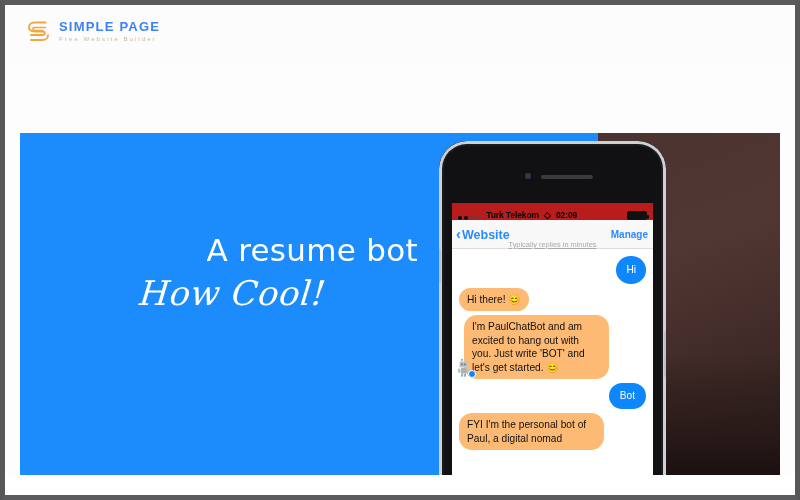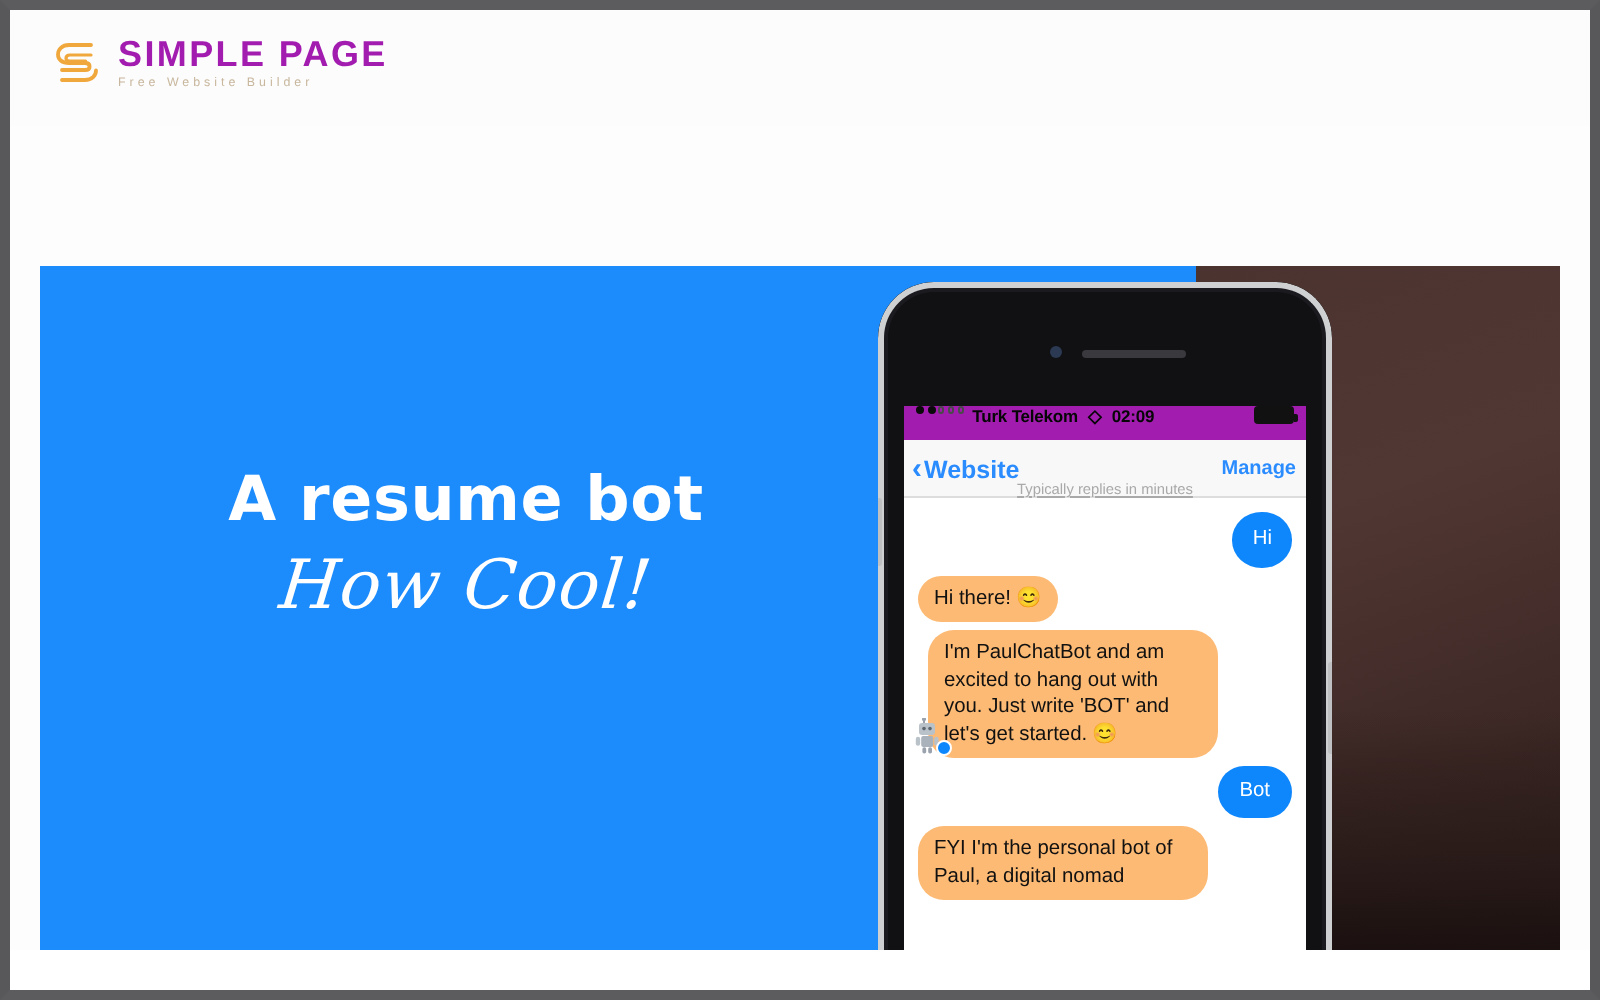--- a/index.html
+++ b/index.html
@@ -30,24 +30,24 @@
     left: 20px; top: 13px;
     display: flex; align-items: center; gap: 7px;
   }
   .logo-mark {
     width: 27px; height: 27px;
     position: relative;
   }
   .logo-mark svg { display: block; }
   .logo-text { line-height: 1; }
   .logo-title {
-    font-size: 18px;
+    font-size: 13px;
     font-weight: bold;
     letter-spacing: 1.2px;
-    color: #a21caf;
+    color: #3b82f6;
     font-family: "Liberation Sans", sans-serif;
   }
   .logo-sub {
     font-size: 6.2px;
     letter-spacing: 2.0px;
     color: #c8b79d;
     margin-top: 3px;
     font-family: "Liberation Sans", sans-serif;
   }
 
@@ -95,23 +95,24 @@
   .blue-copy {
     position: absolute;
     left: 28px; top: 100px;
     width: 370px;
     text-align: center;
     color: #ffffff;
   }
   .blue-line1 {
     font-size: 31px;
     font-family: "DejaVu Sans", sans-serif;
-    font-weight: 700;
+    font-weight: 400;
     letter-spacing: 0.3px;
     line-height: 1.1;
+    text-align: right;
   }
   .blue-line2 {
     font-size: 34px;
     font-family: "DejaVu Serif", serif;
     font-style: italic;
     font-weight: 400;
     letter-spacing: 0.5px;
     margin-top: 6px;
     transform: skewX(-6deg);
   }
@@ -180,27 +181,27 @@
   .screen {
     position: absolute;
     left: 13px; top: 62px;
     width: 201px; height: 338px;
     background: #ffffff;
     overflow: hidden;
   }
 
   .statusbar {
     height: 17px;
-    display: flex; align-items: flex-start;
+    display: flex; align-items: flex-end;
     padding: 0 6px;
     font-size: 8.5px;
     color: #060606;
     font-family: "Liberation Sans", sans-serif;
     font-weight: bold;
-    background: #a21caf;
+    background: #b91c1c;
   }
   .sig-dots { display: flex; gap: 1.5px; align-items: center; margin-right: 4px; }
   .dot { width: 4px; height: 4px; border-radius: 50%; background: #0a0a0a; }
   .dot.hollow { background: transparent; border: 0.8px solid #4a4a4a; width: 3.4px; height: 3.4px; }
   .carrier { margin-right: 5px; letter-spacing: -0.1px; }
   .wifi { margin-right: 5px; font-size: 9px; }
   .clock { letter-spacing: -0.1px; }
   .battery {
     margin-left: auto;
     width: 20px; height: 9px;

